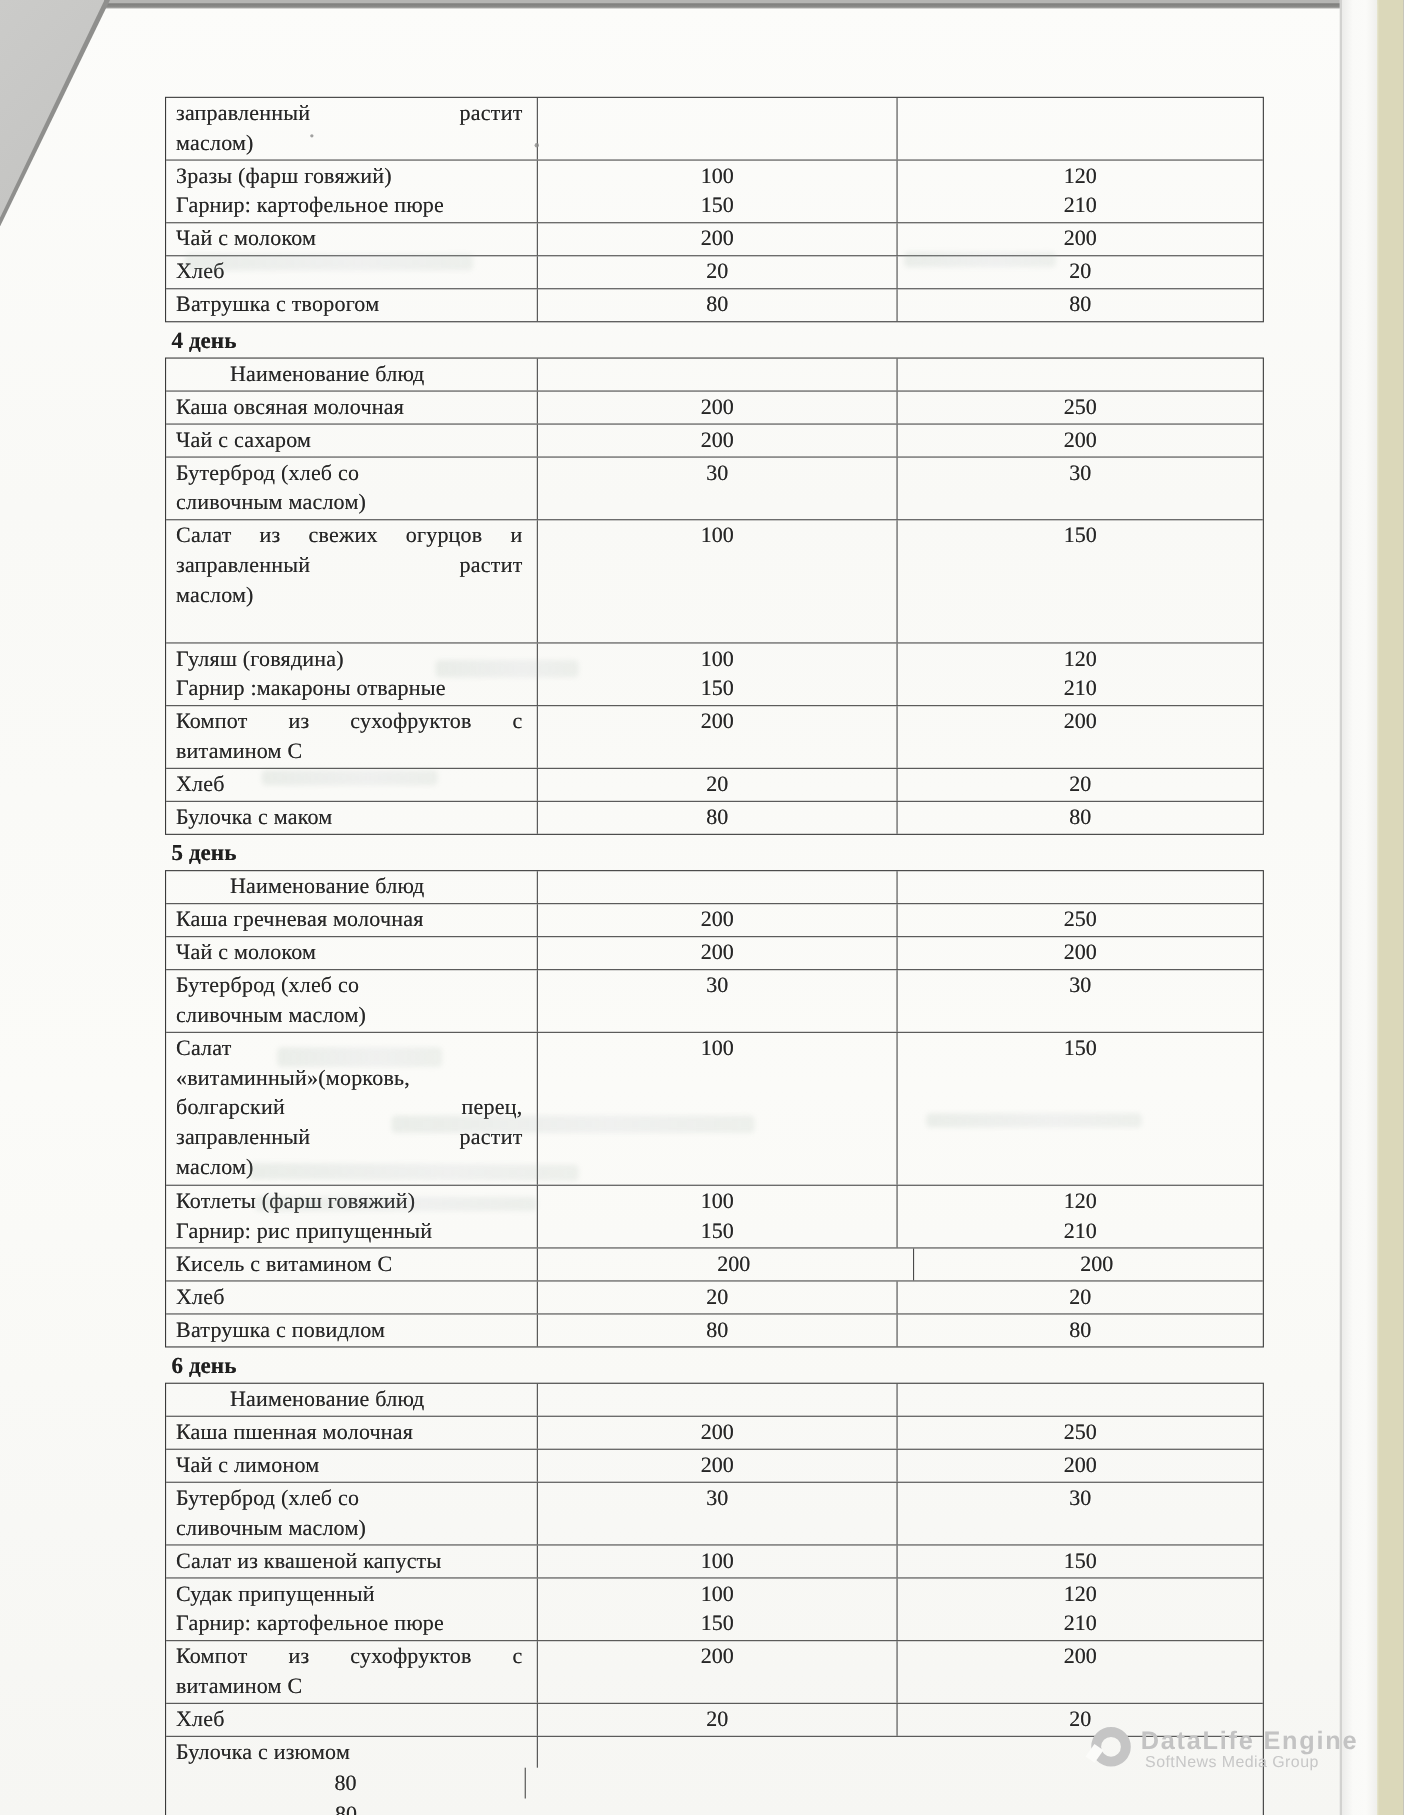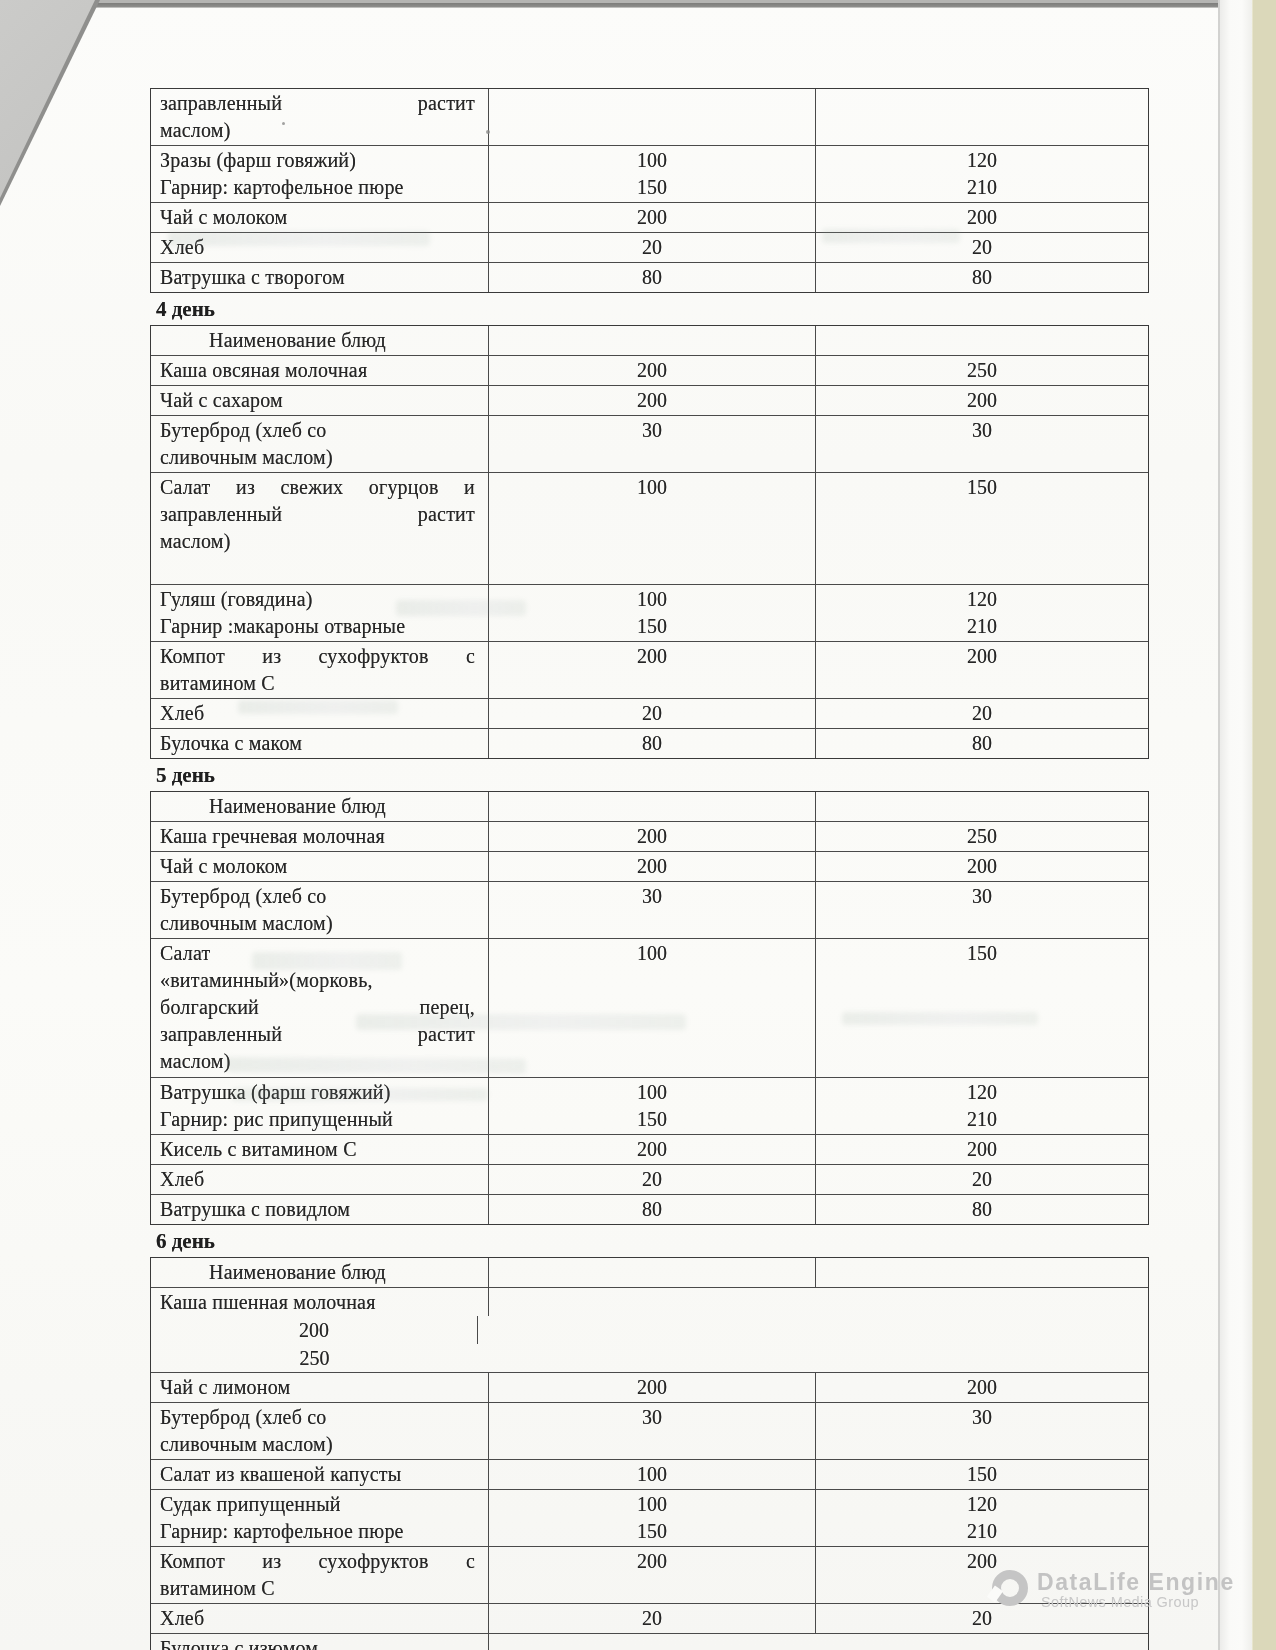--- a/index.html
+++ b/index.html
@@ -303,33 +303,33 @@
           </div>
           <div class="c c-v">
             <div class="num">100</div>
           </div>
           <div class="c c-v c-v2">
             <div class="num">150</div>
           </div>
         </div>
         <div class="t-row" style="min-height: 56px;">
           <div class="c c-name">
-            <div class="line">Ватрушка (фарш говяжий)</div>
+            <div class="line">Котлеты (фарш говяжий)</div>
             <div class="line">Гарнир: рис припущенный</div>
           </div>
           <div class="c c-v">
             <div class="num">100</div>
             <div class="num">150</div>
           </div>
           <div class="c c-v c-v2">
             <div class="num">120</div>
             <div class="num">210</div>
           </div>
         </div>
-        <div class="t-row" style="min-height: 29px;">
+        <div class="t-row" style="min-height: 29px; gap: 15px;">
           <div class="c c-name">
             <div class="line">Кисель с витамином С</div>
           </div>
           <div class="c c-v">
             <div class="num">200</div>
           </div>
           <div class="c c-v c-v2">
             <div class="num">200</div>
           </div>
         </div>
@@ -358,21 +358,21 @@
       </div>
       <div class="day-heading">6 день</div>
       <div class="t-table">
         <div class="t-row t-head" style="min-height: 29px;">
           <div class="c c-name">
             <div class="line">Наименование блюд</div>
           </div>
           <div class="c c-v"></div>
           <div class="c c-v c-v2"></div>
         </div>
-        <div class="t-row" style="min-height: 29px; flex-direction: column;">
+        <div class="t-row" style="min-height: 29px;">
           <div class="c c-name">
             <div class="line">Каша пшенная молочная</div>
           </div>
           <div class="c c-v">
             <div class="num">200</div>
           </div>
           <div class="c c-v c-v2">
             <div class="num">250</div>
           </div>
         </div>

